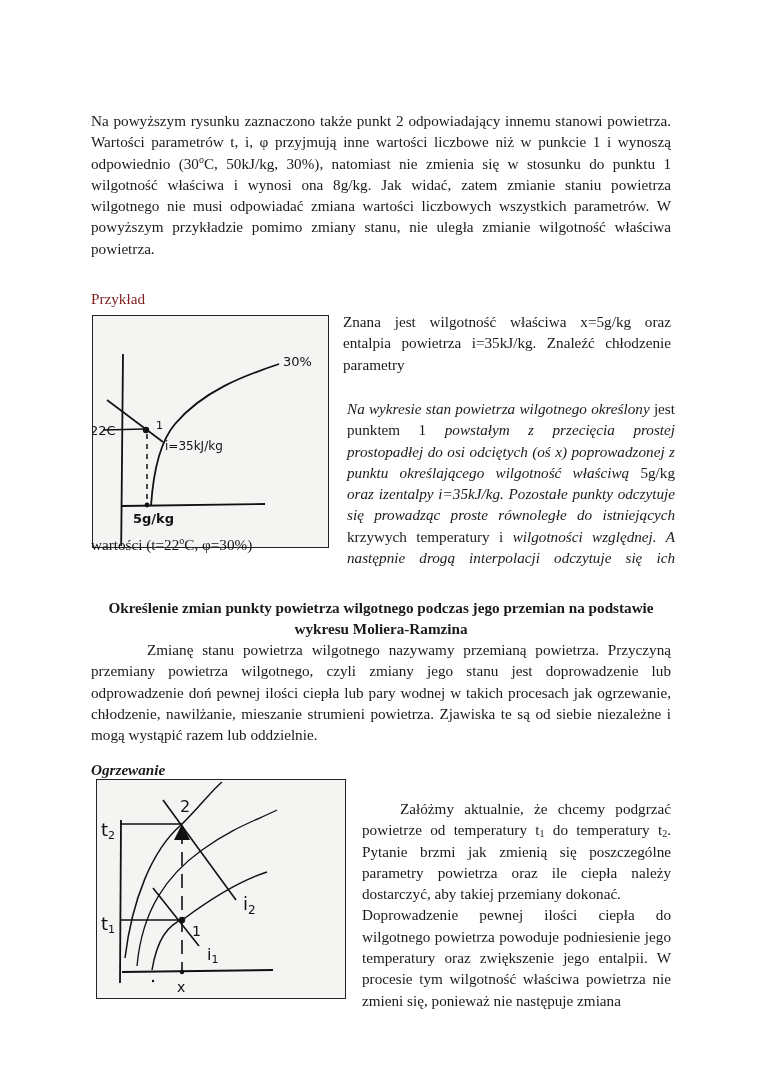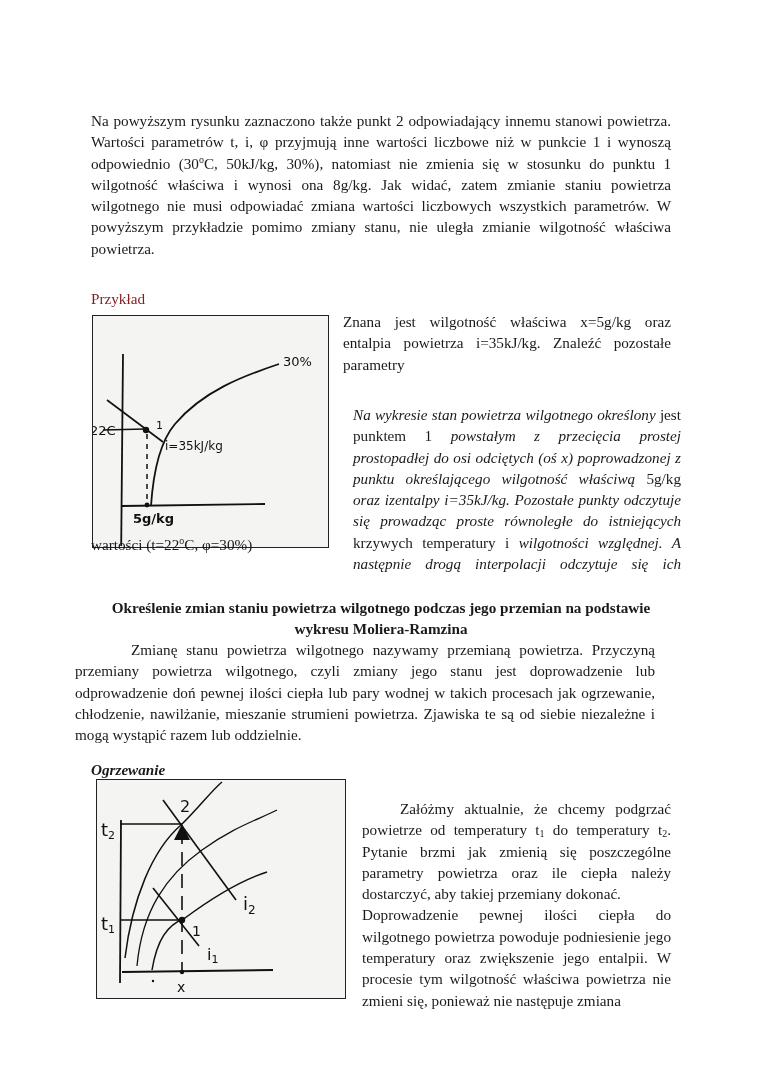--- a/index.html
+++ b/index.html
@@ -12,21 +12,21 @@
   #example-label { position: absolute; left: 91px; top: 290px; font-size: 15.2px; color: #7f1d1d; }
   #fig1 { position: absolute; left: 92px; top: 315px; width: 237px; height: 233px; border: 1.5px solid #222; background: #f4f4f2; box-sizing: border-box; }
   #fig2 { position: absolute; left: 96px; top: 779px; width: 250px; height: 220px; border: 1.5px solid #222; background: #f4f4f2; box-sizing: border-box; }
   svg { display: block; }
   .hand { font-family: "DejaVu Sans", sans-serif; fill: #111; }
   #ex-text1 { left: 343px; top: 311px; width: 328px; }
   #ex-text2 { left: 343px; top: 394px; width: 328px; }
   #ex-text2 .it { font-style: italic; }
   #values { position: absolute; left: 91px; top: 536px; font-size: 15.2px; }
   #heading { position: absolute; left: 91px; top: 597px; width: 580px; text-align: center; font-weight: bold; font-size: 15.2px; line-height: 21.3px; }
-  #p2 { left: 75px; top: 639px; width: 580px; }
+  #p2 { left: 91px; top: 639px; width: 580px; }
   #p2 .indent { display: inline-block; width: 56px; }
   #ogrz { position: absolute; left: 91px; top: 761px; font-weight: bold; font-size: 15.2px; font-style: italic; }
   #og-text { left: 362px; top: 798px; width: 309px; }
   #og-text .indent { display: inline-block; width: 38px; }
   sub { font-size: 10px; vertical-align: -2px; line-height: 0; }
   sup { font-size: 10px; vertical-align: 6px; line-height: 0; }
 </style>
 </head>
 <body>
 
@@ -52,29 +52,29 @@
       <circle cx="53" cy="114" r="3.2" fill="#111"></circle>
       <circle cx="54" cy="189" r="2.4" fill="#111"></circle>
       <text class="hand" x="-3" y="119" font-size="13">22C</text>
       <text class="hand" x="63" y="113" font-size="11">1</text>
       <text class="hand" x="72" y="134" font-size="12">i=35kJ/kg</text>
       <text class="hand" x="40" y="207" font-size="13" font-weight="bold">5g/kg</text>
       <text class="hand" x="190" y="50" font-size="13">30%</text>
     </svg>
   </div>
 
-  <p class="para para-last-justify" id="ex-text1" style="margin:0;text-align-last:left">Znana jest wilgotność właściwa x=5g/kg oraz entalpia powietrza i=35kJ/kg. Znaleźć pozostałe parametry</p>
+  <p class="para para-last-justify" id="ex-text1" style="margin:0;text-align-last:left">Znana jest wilgotność właściwa x=5g/kg oraz entalpia powietrza i=35kJ/kg. Znaleźć chłodzenie parametry</p>
 
-  <p class="para para-last-justify" id="ex-text2" style="margin:10px">
+  <p class="para para-last-justify" id="ex-text2" style="margin:4px">
     <span class="it">Na wykresie stan powietrza wilgotnego określony</span><span> jest punktem 1 </span><span class="it">powstałym z przecięcia prostej prostopadłej do osi odciętych (oś x) poprowadzonej z punktu określającego wilgotność właściwą </span><span>5g/kg </span><span class="it">oraz izentalpy i=35kJ/kg. Pozostałe punkty odczytuje się prowadząc proste równoległe do istniejących</span><span> krzywych temperatury i </span><span class="it">wilgotności względnej. A następnie drogą interpolacji odczytuje się ich</span>
   </p>
 
   <div id="values">wartości (t=22<sup>o</sup>C, φ=30%)</div>
 
-  <div id="heading">Określenie zmian staniu powietrza wilgotnego podczas jego przemian na podstawie wykresu Moliera-Ramzina</div>
+  <div id="heading">Określenie zmian punkty powietrza wilgotnego podczas jego przemian na podstawie wykresu Moliera-Ramzina</div>
 
   <p class="para" id="p2" style="margin:0"><span class="indent"></span><span>Zmianę stanu powietrza wilgotnego nazywamy przemianą powietrza. Przyczyną przemiany powietrza wilgotnego, czyli zmiany jego stanu jest doprowadzenie lub odprowadzenie doń pewnej ilości ciepła lub pary wodnej w takich procesach jak ogrzewanie, chłodzenie, nawilżanie, mieszanie strumieni powietrza. Zjawiska te są od siebie niezależne i mogą wystąpić razem lub oddzielnie.</span></p>
 
   <div id="ogrz">Ogrzewanie</div>
 
   <div id="fig2">
     <svg width="247" height="217" viewBox="0 0 247 217">
 
       <path d="M24 40 L23 203" stroke="#111" stroke-width="1.8" fill="none"></path>
       <path d="M25 192 L176 190" stroke="#111" stroke-width="1.8" fill="none" transform="translate(0,-0)"></path>

